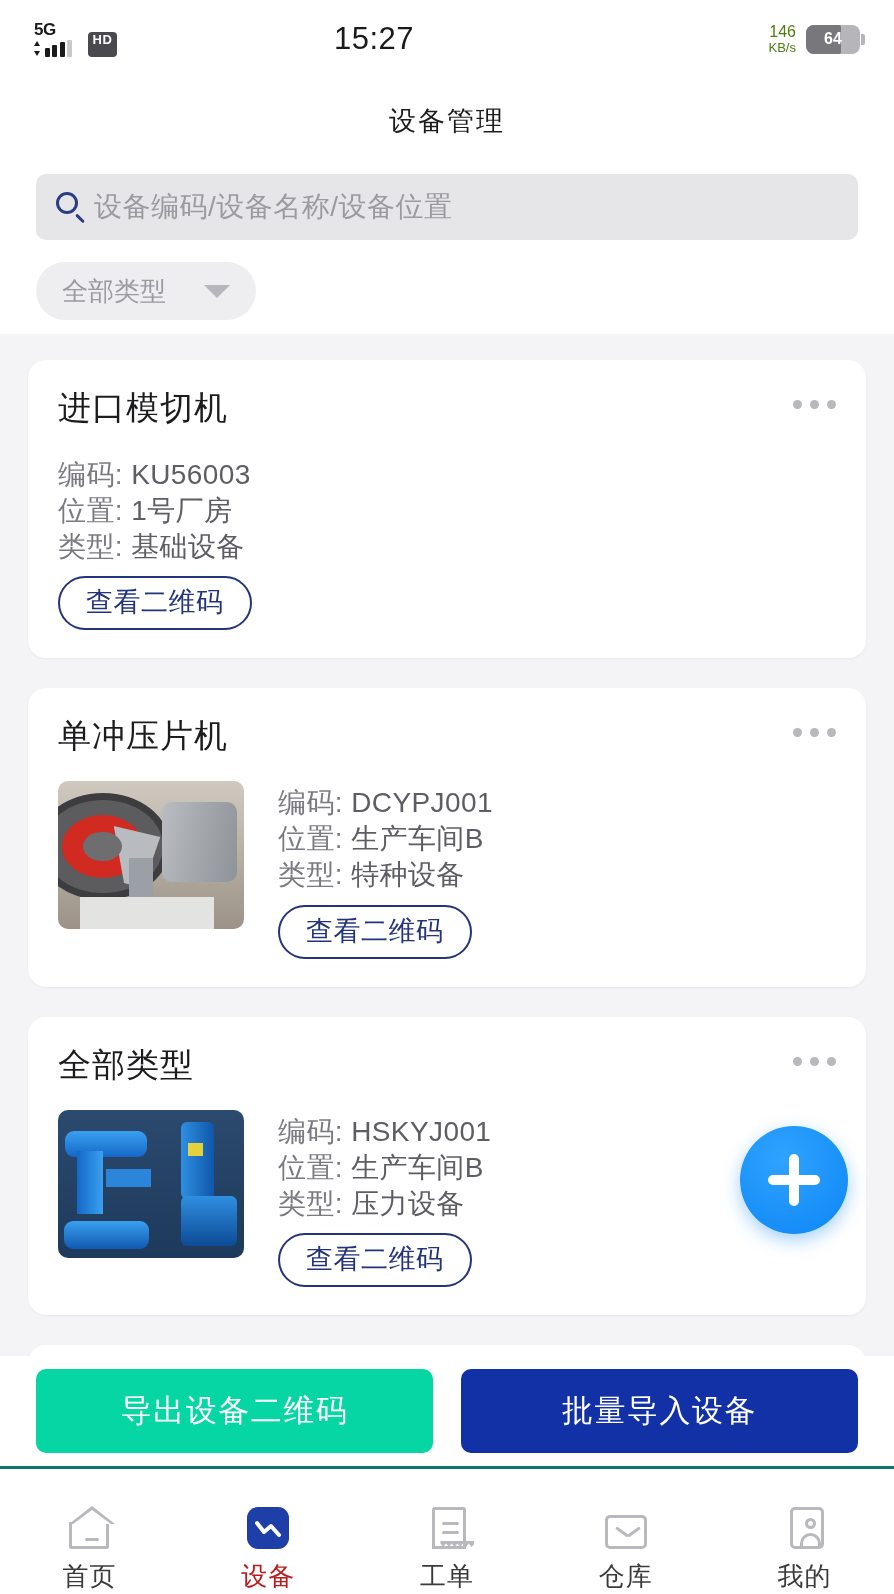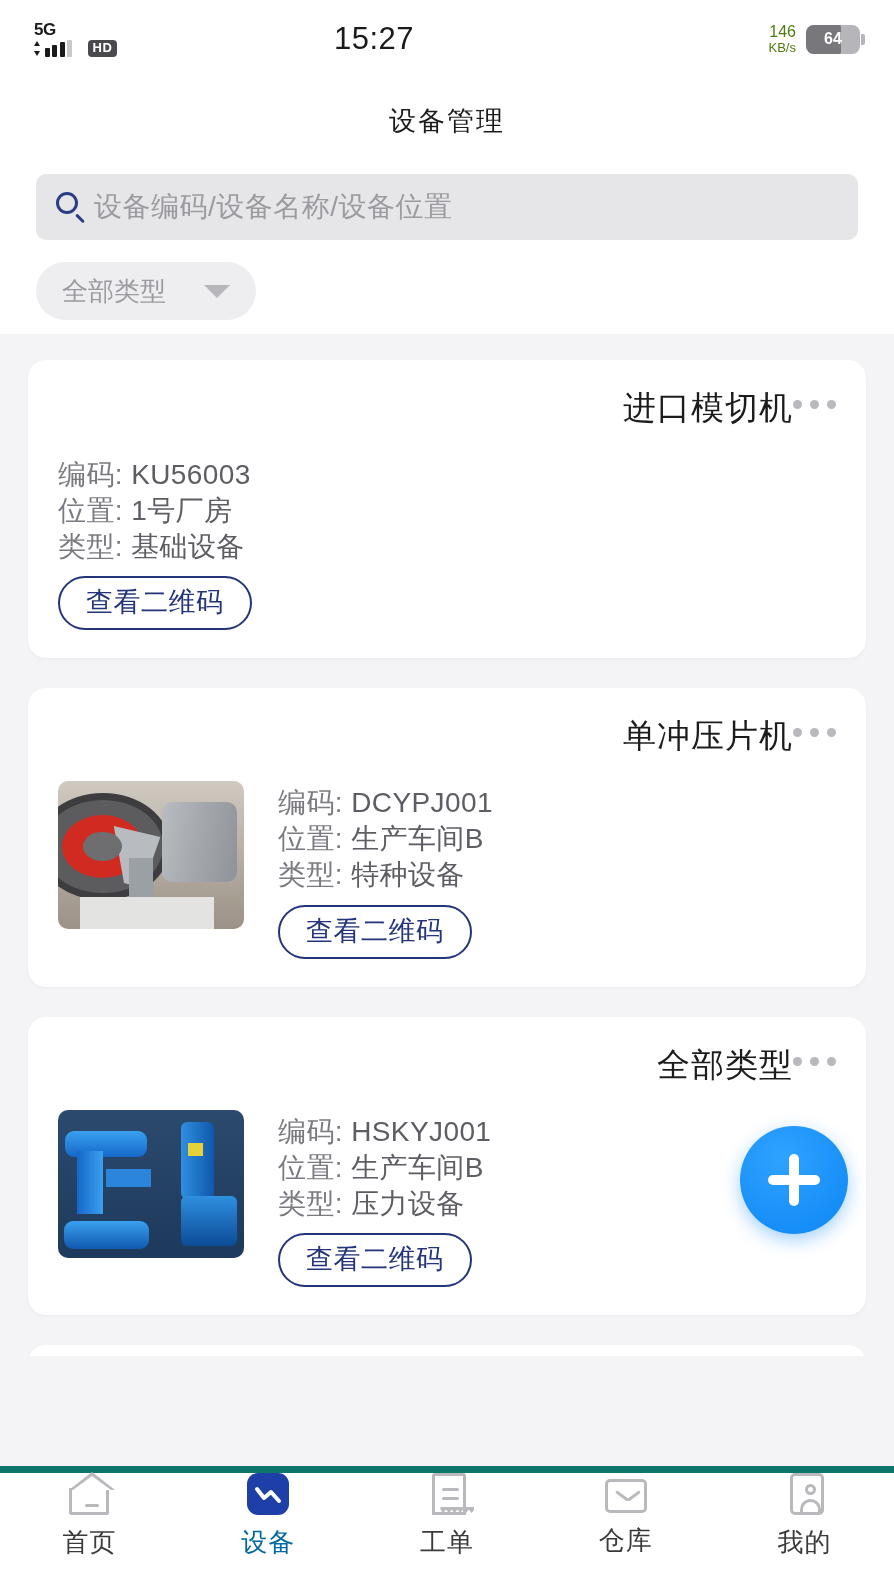--- a/index.html
+++ b/index.html
@@ -28,21 +28,21 @@
   .sig-bars i:nth-child(4){ height: 15px; }
   .sig-bars i:nth-child(5){ height: 17px; background:#c9c9cc; }
   .arrow-ud { width: 7px; height: 17px; position: relative; margin-right: 1px; }
   .arrow-ud:before, .arrow-ud:after {
     content:""; position:absolute; left:0; width:0; height:0; border-left:3.5px solid transparent; border-right:3.5px solid transparent;
   }
   .arrow-ud:before { top:1px; border-bottom:5px solid #1a1a1a; }
   .arrow-ud:after  { bottom:1px; border-top:5px solid #1a1a1a; }
   .hd-badge {
     background: #4a4a4e; color: #fff; font-size: 13px; font-weight: 700;
-    border-radius: 4px; padding: 1px 5px 2px; line-height: 1.1; letter-spacing: .5px;
+    border-radius: 4px; padding: 1px 5px 10px; line-height: 1.1; letter-spacing: .5px;
   }
   .sb-time { flex: 1; text-align: left; font-size: 31px; font-weight: 500; color: #1a1a1a; letter-spacing: .5px; }
   .sb-right { width: 300px; display: flex; align-items: center; justify-content: flex-end; gap: 10px; }
   .netspeed { text-align: right; line-height: 1.05; color: #4d7c0f; }
   .netspeed .n { font-size: 16px; font-weight: 500; display:block; }
   .netspeed .u { font-size: 13px; font-weight: 500; display:block; }
   .battery { position: relative; width: 54px; height: 29px; border-radius: 8px; background: #b6b6ba; display:flex; align-items:center; }
   .battery .fill { position:absolute; left:0; top:0; bottom:0; width: 64%; background:#77777c; border-radius: 8px 2px 2px 8px; }
   .battery .lvl { position: relative; width:100%; text-align:center; color:#fff; font-size:16px; font-weight:700; }
   .battery .cap { position:absolute; right:-5px; top:9px; width:4px; height:11px; background:#b6b6ba; border-radius:0 2px 2px 0; }
@@ -81,21 +81,21 @@
 
   
   .list {
     position:absolute; top: 334px; left: 0; right: 0; bottom: 238px;
     background: #f4f4f6; padding: 26px 28px 0; overflow: hidden;
   }
   .card {
     background:#fff; border-radius: 18px; padding: 26px 30px 28px;
     margin-bottom: 30px; box-shadow: 0 1px 3px rgba(0,0,0,.05);
   }
-  .card-head { display:flex; align-items:flex-start; justify-content:flex-end; }
+  .card-head { display:flex; align-items:flex-start; justify-content:space-between; }
   .card-title { font-size: 33px; color:#1c1c1e; letter-spacing: 1px; }
   .dots { display:flex; gap:8px; padding-top: 14px; }
   .dots i { width: 9px; height: 9px; border-radius:50%; background:#b8b8bd; display:block; }
   .card-body { display:flex; gap: 34px; margin-top: 22px; }
   .thumb {
     width: 186px; height: 148px; border-radius: 10px; flex: none;
     overflow: hidden; position: relative; background:#d8d8d8;
   }
   .info { flex:1; padding-top: 4px; }
   .info-line { font-size: 28px; color:#6b6b70; line-height: 1.28; letter-spacing: .4px; white-space: nowrap; }
@@ -165,25 +165,25 @@
     flex:1; height: 84px; border-radius: 10px; border:none; color:#fff;
     font-size: 31px; font-family:"Liberation Sans", sans-serif; letter-spacing: 1.5px;
     display:flex; align-items:center; justify-content:center;
   }
   .act-green { background:#06d6a4; }
   .act-blue  { background:#1331a6; }
 
   
   .tabbar {
     position:absolute; left:0; right:0; bottom:0; height:128px; background:#fff;
-    border-top:7px solid #0f766e; display:flex; align-items:flex-start;
+    border-top:3px solid #0f766e; display:flex; align-items:flex-end;
   }
   .tab { flex:1; display:flex; flex-direction:column; align-items:center; gap: 10px; }
   .tab .tab-label { font-size: 26px; color:#3a3a3c; letter-spacing:1px; }
-  .tab.active .tab-label { color:#0369a1; }
+  .tab.active .tab-label { color:#b91c1c; }
   .ico { width: 44px; height: 44px; position:relative; }
 
   
   .ico-home { border: 3px solid #b9b9bd; border-top:none; width:40px; height:27px; margin-top:15px; border-radius:0 0 3px 3px; }
   .ico-home:before { content:""; position:absolute; left:-3px; top:-16px; width:0; height:0;
     border-left:23px solid transparent; border-right:23px solid transparent; border-bottom:18px solid #b9b9bd; }
   .ico-home:after { content:""; position:absolute; left:1px; top:-12px; width:0; height:0;
     border-left:19px solid transparent; border-right:19px solid transparent; border-bottom:14px solid #fff; }
   .ico-home .sill { position:absolute; left:13px; bottom:5px; width:14px; height:3px; background:#b9b9bd; border-radius:2px; }
 
@@ -369,20 +369,24 @@
       
       
     </div>
 
   </div>
 
   <div class="fab">
     <span class="plus"></span>
   </div>
 
+  <div class="actionbar">
+    <button class="act-btn act-green">导出设备二维码</button>
+    <button class="act-btn act-blue">批量导入设备</button>
+  </div>
 
   <div class="tabbar">
     <div class="tab">
       <span class="ico ico-home">
           <span class="sill"></span>
         </span>
       <span class="tab-label">首页</span>
     </div>
     <div class="tab active">
       <span class="ico ico-device">

